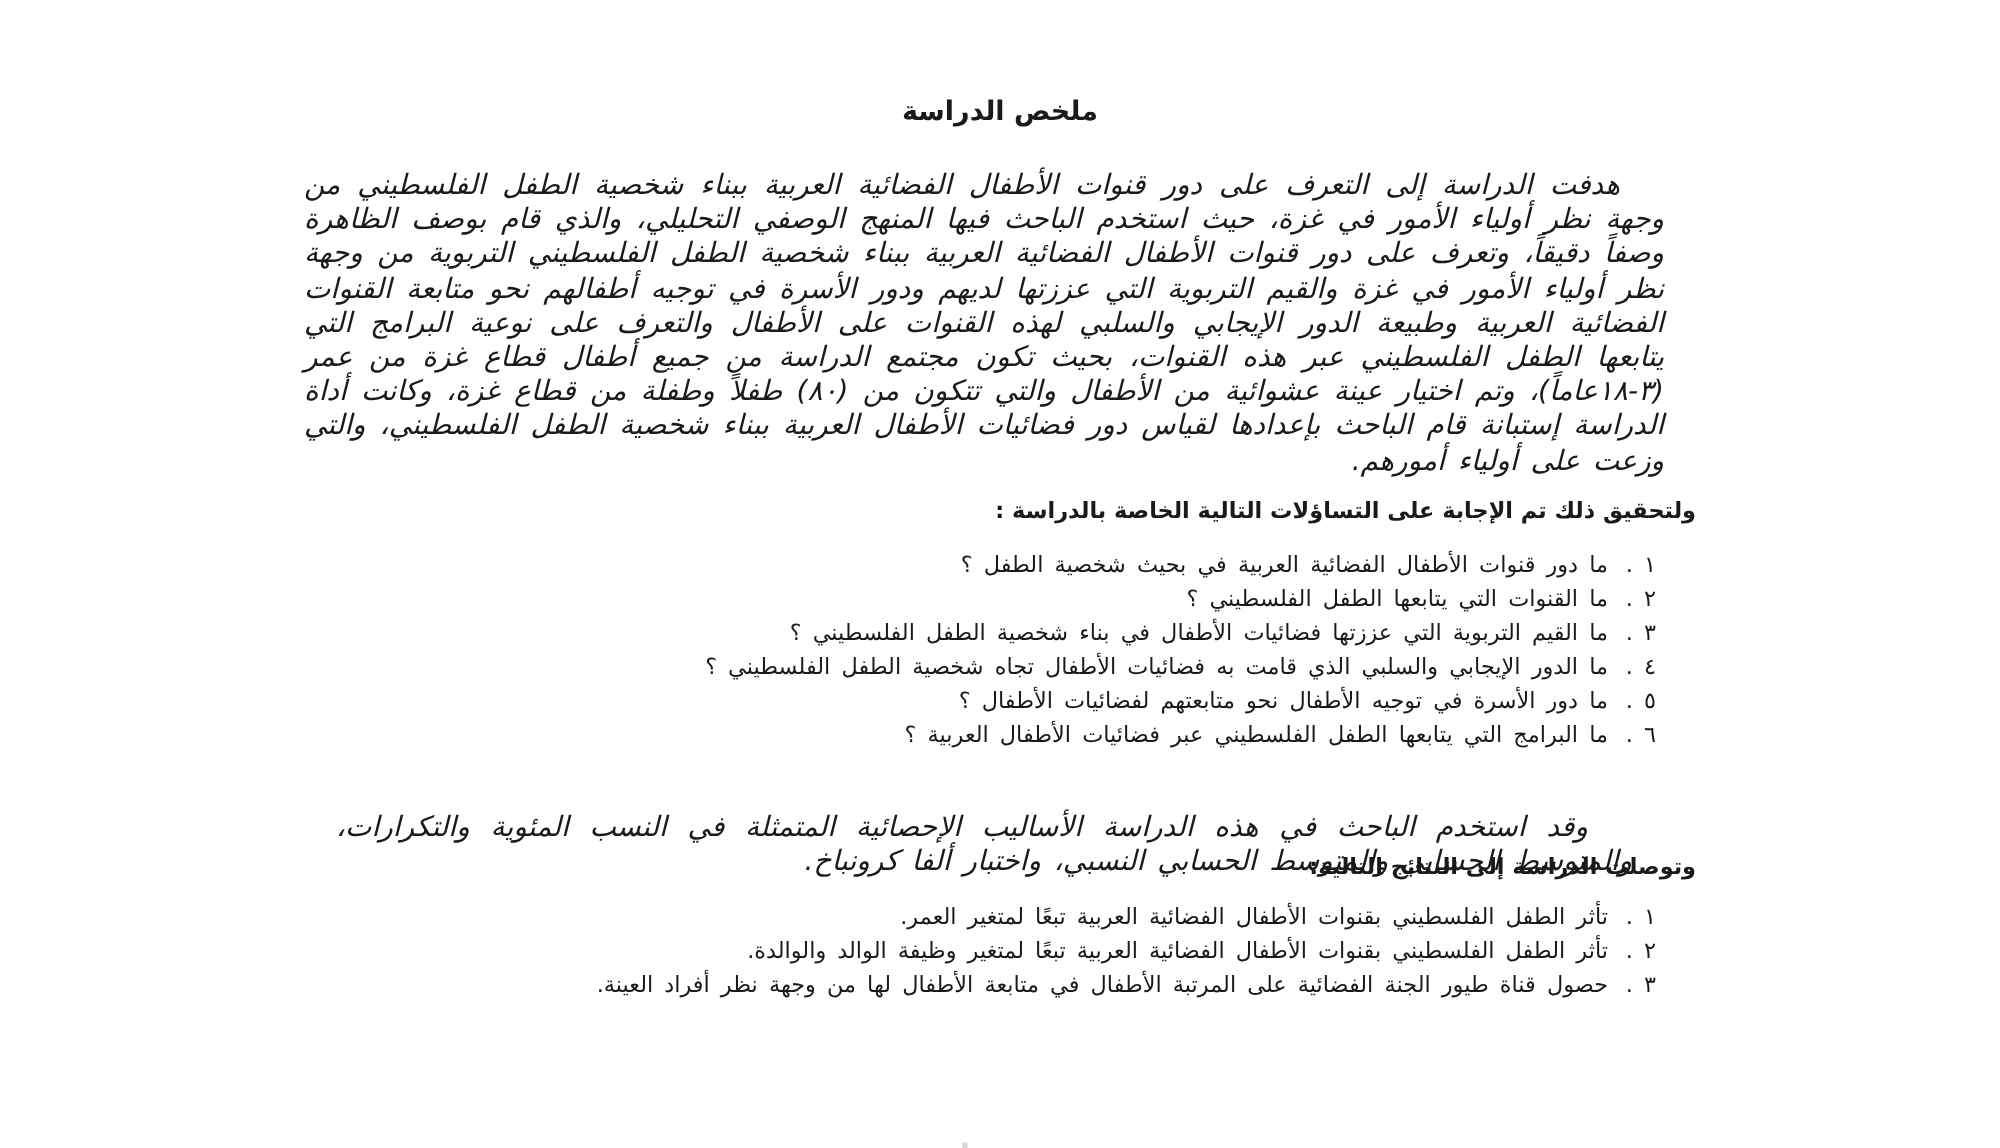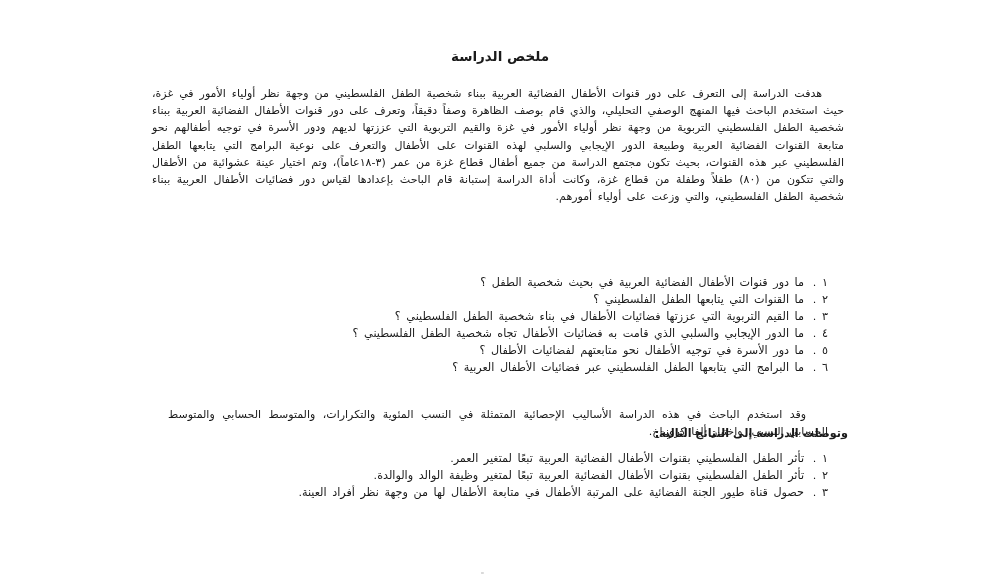--- a/index.html
+++ b/index.html
@@ -29,26 +29,27 @@
       left: 0;
       right: 0;
       text-align: center;
       font-size: 13.5px;
       font-weight: bold;
       letter-spacing: 0.3px;
     }
     .para {
       position: absolute;
       left: 0;
-      right: 4px;
-      font-size: 11px;
+      right: 16px;
+      font-size: 14px;
       line-height: 17.2px;
       text-align: justify;
       text-align-last: right;
       word-spacing: 2px;
+      font-style: italic;
     }
     .para.intro {
       top: 85px;
       text-indent: 22px;
     }
     .heading {
       position: absolute;
       left: 0;
       right: 0;
       font-size: 11.2px;
@@ -100,20 +101,21 @@
     }
   </style>
 </head>
 <body>
 
 <div class="page">
   <div class="title">ملخص الدراسة</div>
 
   <p class="para intro" style="margin:0">هدفت الدراسة إلى التعرف على دور قنوات الأطفال الفضائية العربية ببناء شخصية الطفل الفلسطيني من وجهة نظر أولياء الأمور في غزة، حيث استخدم الباحث فيها المنهج الوصفي التحليلي، والذي قام بوصف الظاهرة وصفاً دقيقاً، وتعرف على دور قنوات الأطفال الفضائية العربية ببناء شخصية الطفل الفلسطيني التربوية من وجهة نظر أولياء الأمور في غزة والقيم التربوية التي عززتها لديهم ودور الأسرة في توجيه أطفالهم نحو متابعة القنوات الفضائية العربية وطبيعة الدور الإيجابي والسلبي لهذه القنوات على الأطفال والتعرف على نوعية البرامج التي يتابعها الطفل الفلسطيني عبر هذه القنوات، بحيث تكون مجتمع الدراسة من جميع أطفال قطاع غزة من عمر (٣-١٨عاماً)، وتم اختيار عينة عشوائية من الأطفال والتي تتكون من (٨٠) طفلاً وطفلة من قطاع غزة، وكانت أداة الدراسة إستبانة قام الباحث بإعدادها لقياس دور فضائيات الأطفال العربية ببناء شخصية الطفل الفلسطيني، والتي وزعت على أولياء أمورهم.</p>
 
+  <div class="heading q">ولتحقيق ذلك تم الإجابة على التساؤلات التالية الخاصة بالدراسة :</div>
 
   <ul class="list q">
     <li><span class="num">١ .</span><span>ما دور قنوات الأطفال الفضائية العربية في بحيث شخصية الطفل ؟</span></li>
     <li><span class="num">٢ .</span><span>ما القنوات التي يتابعها الطفل الفلسطيني ؟</span></li>
     <li><span class="num">٣ .</span><span>ما القيم التربوية التي عززتها فضائيات الأطفال في بناء شخصية الطفل الفلسطيني ؟</span></li>
     <li><span class="num">٤ .</span><span>ما الدور الإيجابي والسلبي الذي قامت به فضائيات الأطفال تجاه شخصية الطفل الفلسطيني ؟</span></li>
     <li><span class="num">٥ .</span><span>ما دور الأسرة في توجيه الأطفال نحو متابعتهم لفضائيات الأطفال ؟</span></li>
     <li><span class="num">٦ .</span><span>ما البرامج التي يتابعها الطفل الفلسطيني عبر فضائيات الأطفال العربية ؟</span></li>
   </ul>
 

